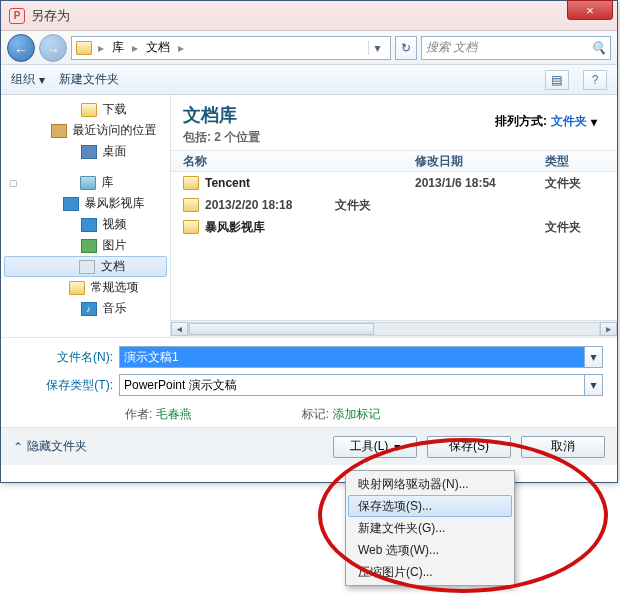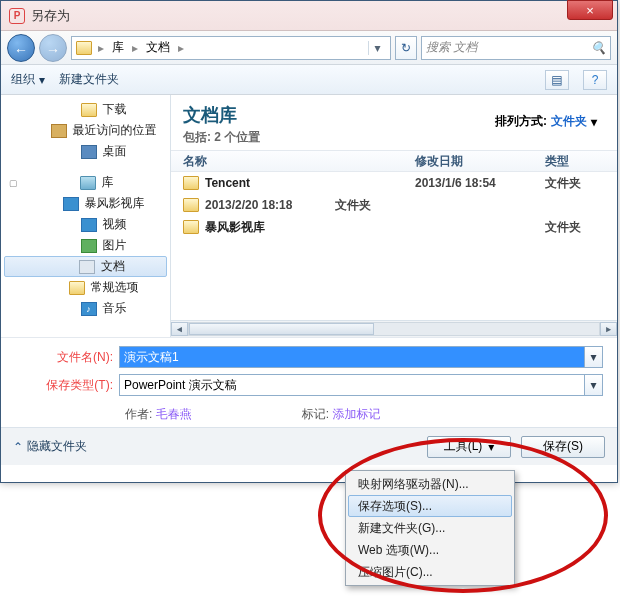--- a/index.html
+++ b/index.html
@@ -55,28 +55,28 @@
 .filerow .fn { flex: 1; color: #222; }
 .filerow .fd { width: 130px; color: #444; }
 .filerow .ft { width: 60px; color: #444; }
 .hscroll { height: 17px; border-top: 1px solid #d9e2ea; background: #f0f3f6; display: flex; align-items: center; margin-top: auto; }
 .hscroll .track { flex: 1; height: 14px; background: #e6ebf0; border: 1px solid #cfd8e0; position: relative; }
 .hscroll .thumb { position: absolute; left: 0; top: 0; bottom: 0; width: 45%; background: linear-gradient(#f2f6fa,#d8e2ec); border: 1px solid #b8c8d8; }
 .hscroll .btn { width: 17px; height: 14px; background: linear-gradient(#f2f6fa,#d8e2ec); border: 1px solid #b8c8d8; display: flex; align-items: center; justify-content: center; color: #567; font-size: 9px; }
 
 .form { padding: 8px 14px 4px 14px; border-top: 1px solid #e4e9ef; }
 .formrow { display: flex; align-items: center; margin-bottom: 6px; }
-.formrow label { width: 104px; text-align: right; padding-right: 6px; color: #ef4444; }
+.formrow label { width: 104px; text-align: right; padding-right: 6px; color: #0369a1; }
 .formrow .combo { flex: 1; display: flex; }
 .formrow .combo input { flex: 1; height: 22px; border: 1px solid #8faecb; padding: 0 4px; font-family: inherit; font-size: 12px; }
 .formrow .combo input.sel { background: #3390ff; color: #fff; }
 .formrow .combo .dd { width: 18px; height: 22px; border: 1px solid #8faecb; border-left: none; background: linear-gradient(#fff,#e8f0f8); display: flex; align-items: center; justify-content: center; color: #345; }
 .metarow { display: flex; padding: 4px 0 0 110px; gap: 110px; }
 .metarow .ml { color: #555; }
-.metarow .mv { color: #8b5cf6; }
+.metarow .mv { color: #15803d; }
 
 .btnbar { height: 38px; border-top: 1px solid #dbe3eb; background: #f0f3f6; display: flex; align-items: center; padding: 0 12px; gap: 10px; }
 .btnbar .hide { display: flex; align-items: center; gap: 4px; color: #1a3a5a; }
 .btnbar .hide .harrow { color: #2a5a8f; }
 .btnbar .spacer { flex: 1; }
 .winbtn { min-width: 84px; height: 22px; border: 1px solid #8ea4b8; background: linear-gradient(#fdfefe,#e4ecf3); border-radius: 2px; padding: 0 10px; display: flex; align-items: center; justify-content: center;}
 
 .menu { position: absolute; left: 345px; top: 470px; width: 170px; background: #f3f3f3; border: 1px solid #9aa7b3; box-shadow: 2px 3px 6px rgba(0,0,0,.3); padding: 2px; z-index: 10; }
 .menu .mi { height: 22px; display: flex; align-items: center; padding-left: 10px; color: #222; }
 .menu .mi.hover { background: linear-gradient(#e8f1fb,#cfe3f7); border: 1px solid #8cb8e2; border-radius: 2px; padding-left: 9px; }
@@ -245,20 +245,21 @@
     <div class="hide">
         <span class="harrow">⌃</span>
         <span>隐藏文件夹</span>
       </div>
     <div class="spacer"></div>
     <div class="winbtn">
         <span>工具(L)</span> 
         <span style="margin-left:6px">▾</span>
       </div>
     <div class="winbtn">保存(S)</div>
+    <div class="winbtn">取消</div>
   </div>
 
 </div>
 
 <div class="menu">
   <div class="mi">映射网络驱动器(N)...</div>
   <div class="mi hover">保存选项(S)...</div>
   <div class="mi">新建文件夹(G)...</div>
   <div class="mi">Web 选项(W)...</div>
   <div class="mi">压缩图片(C)...</div>

